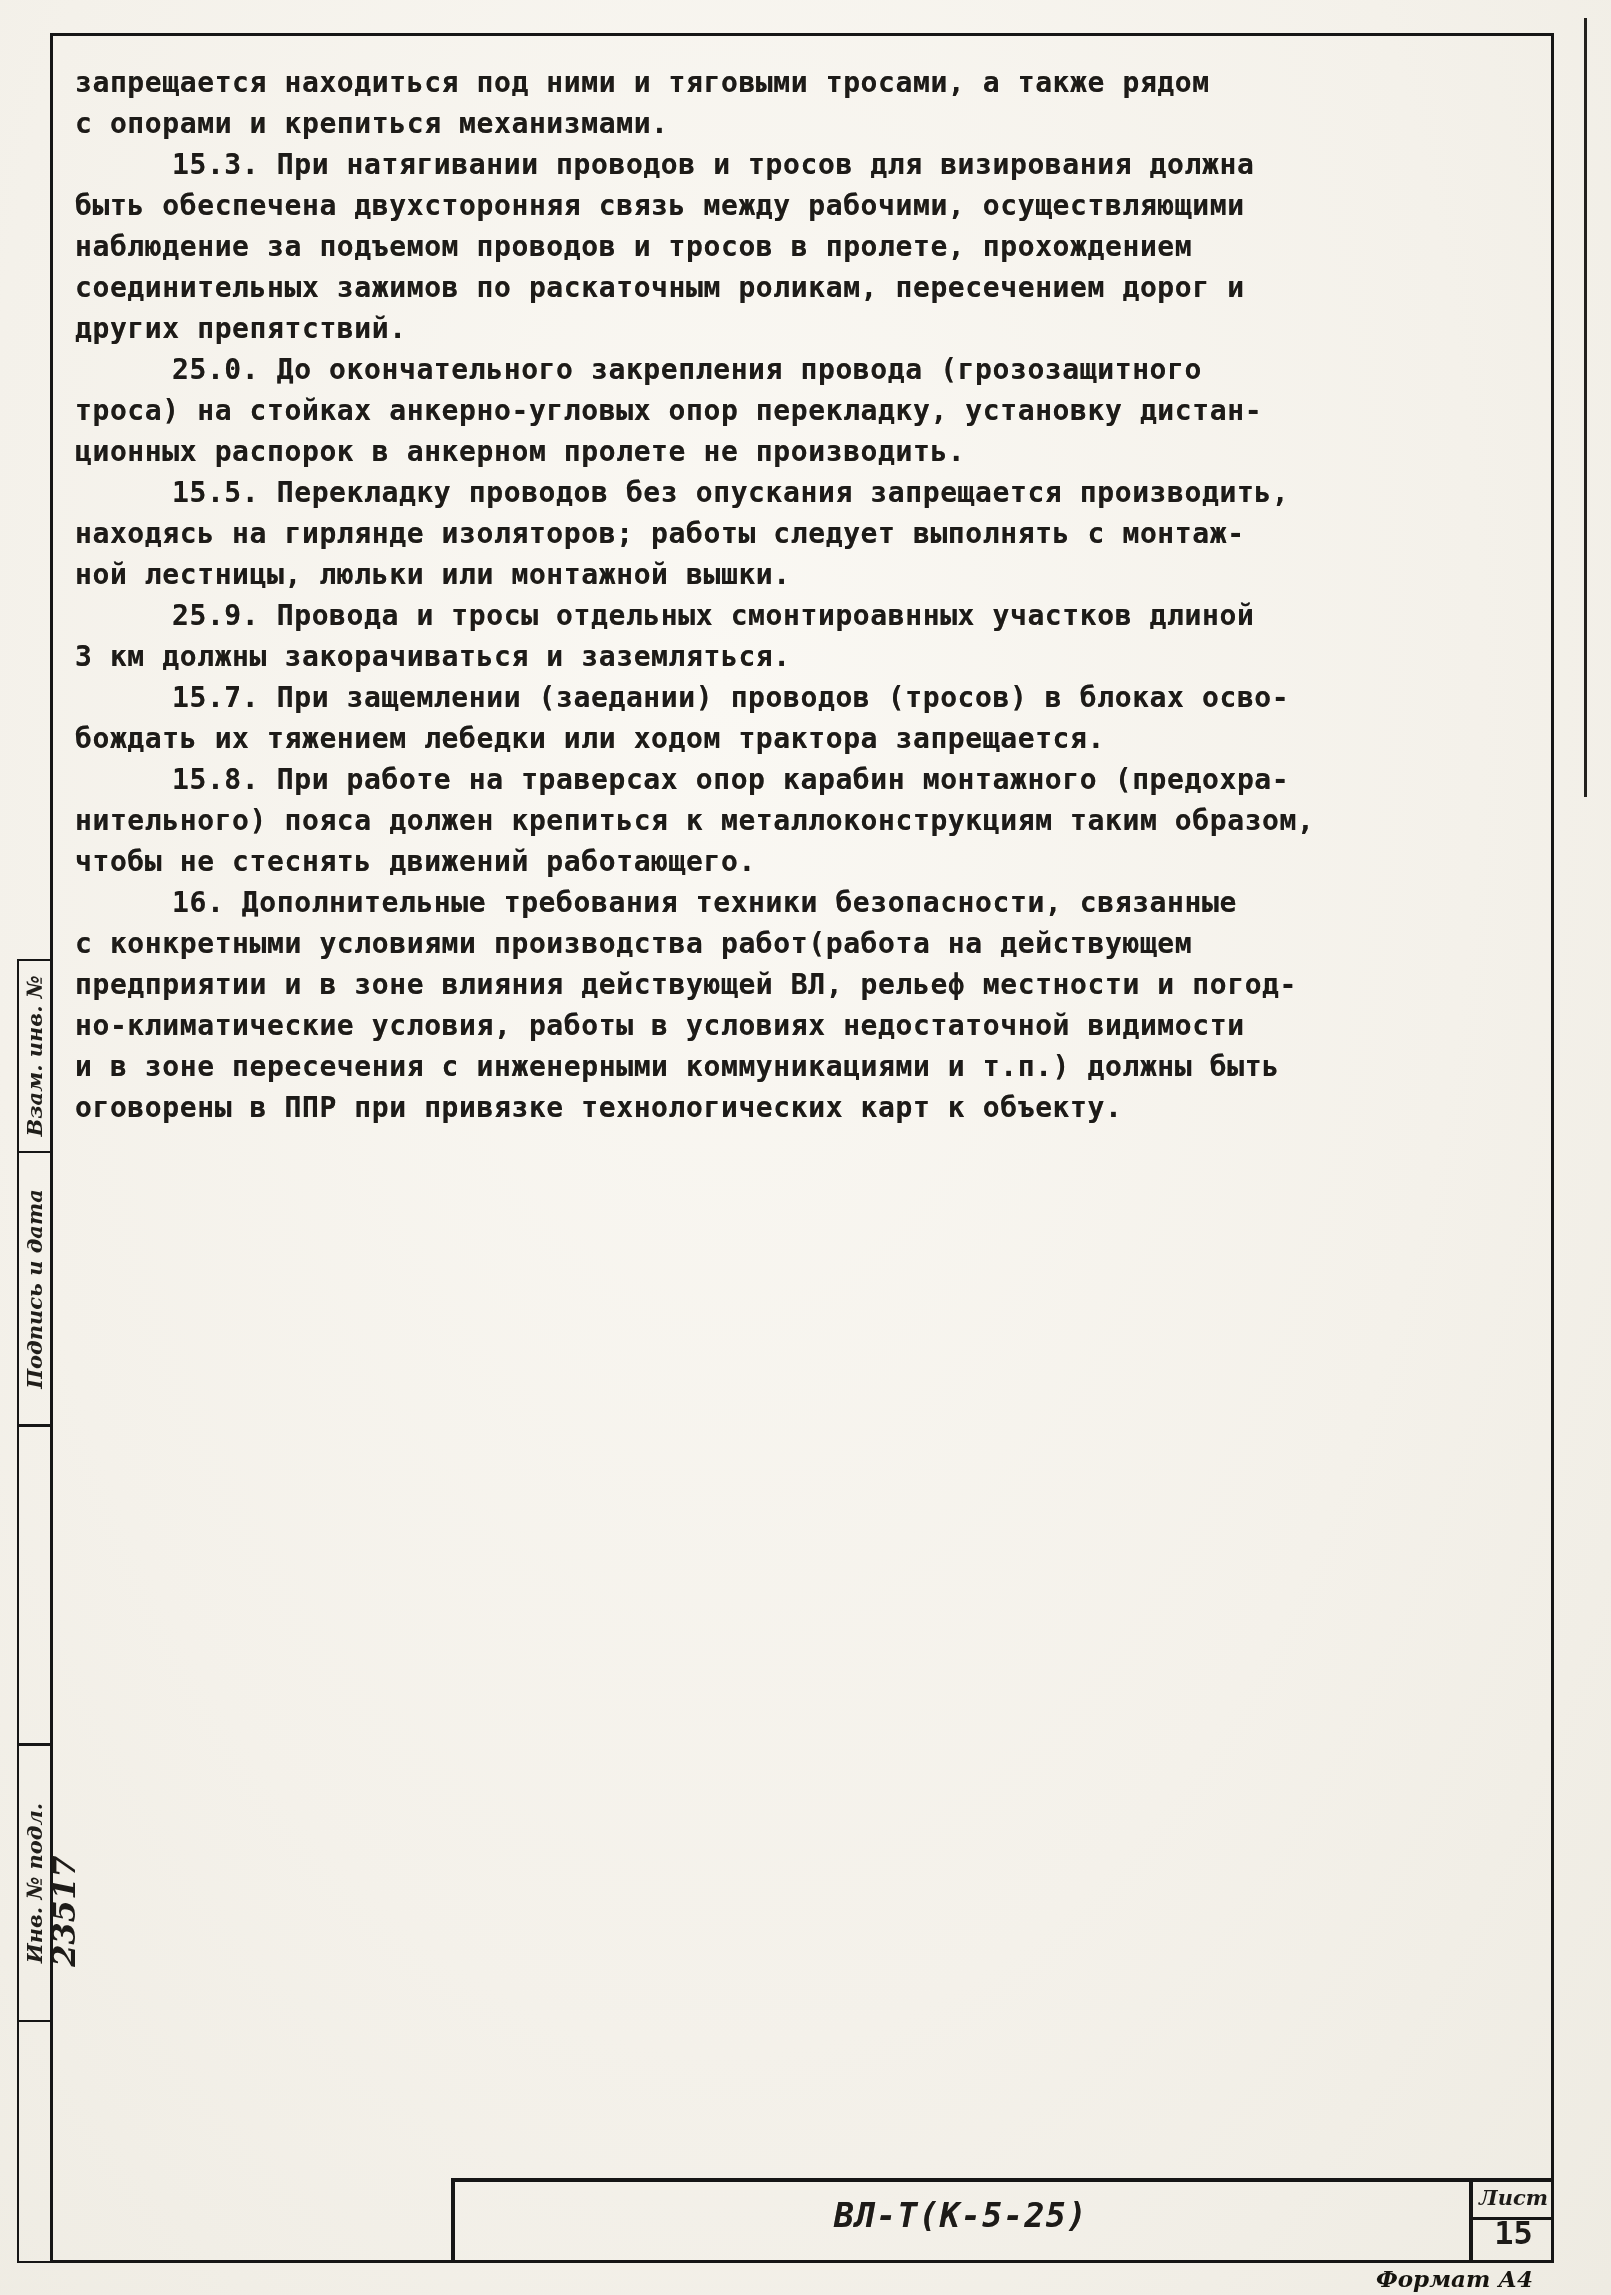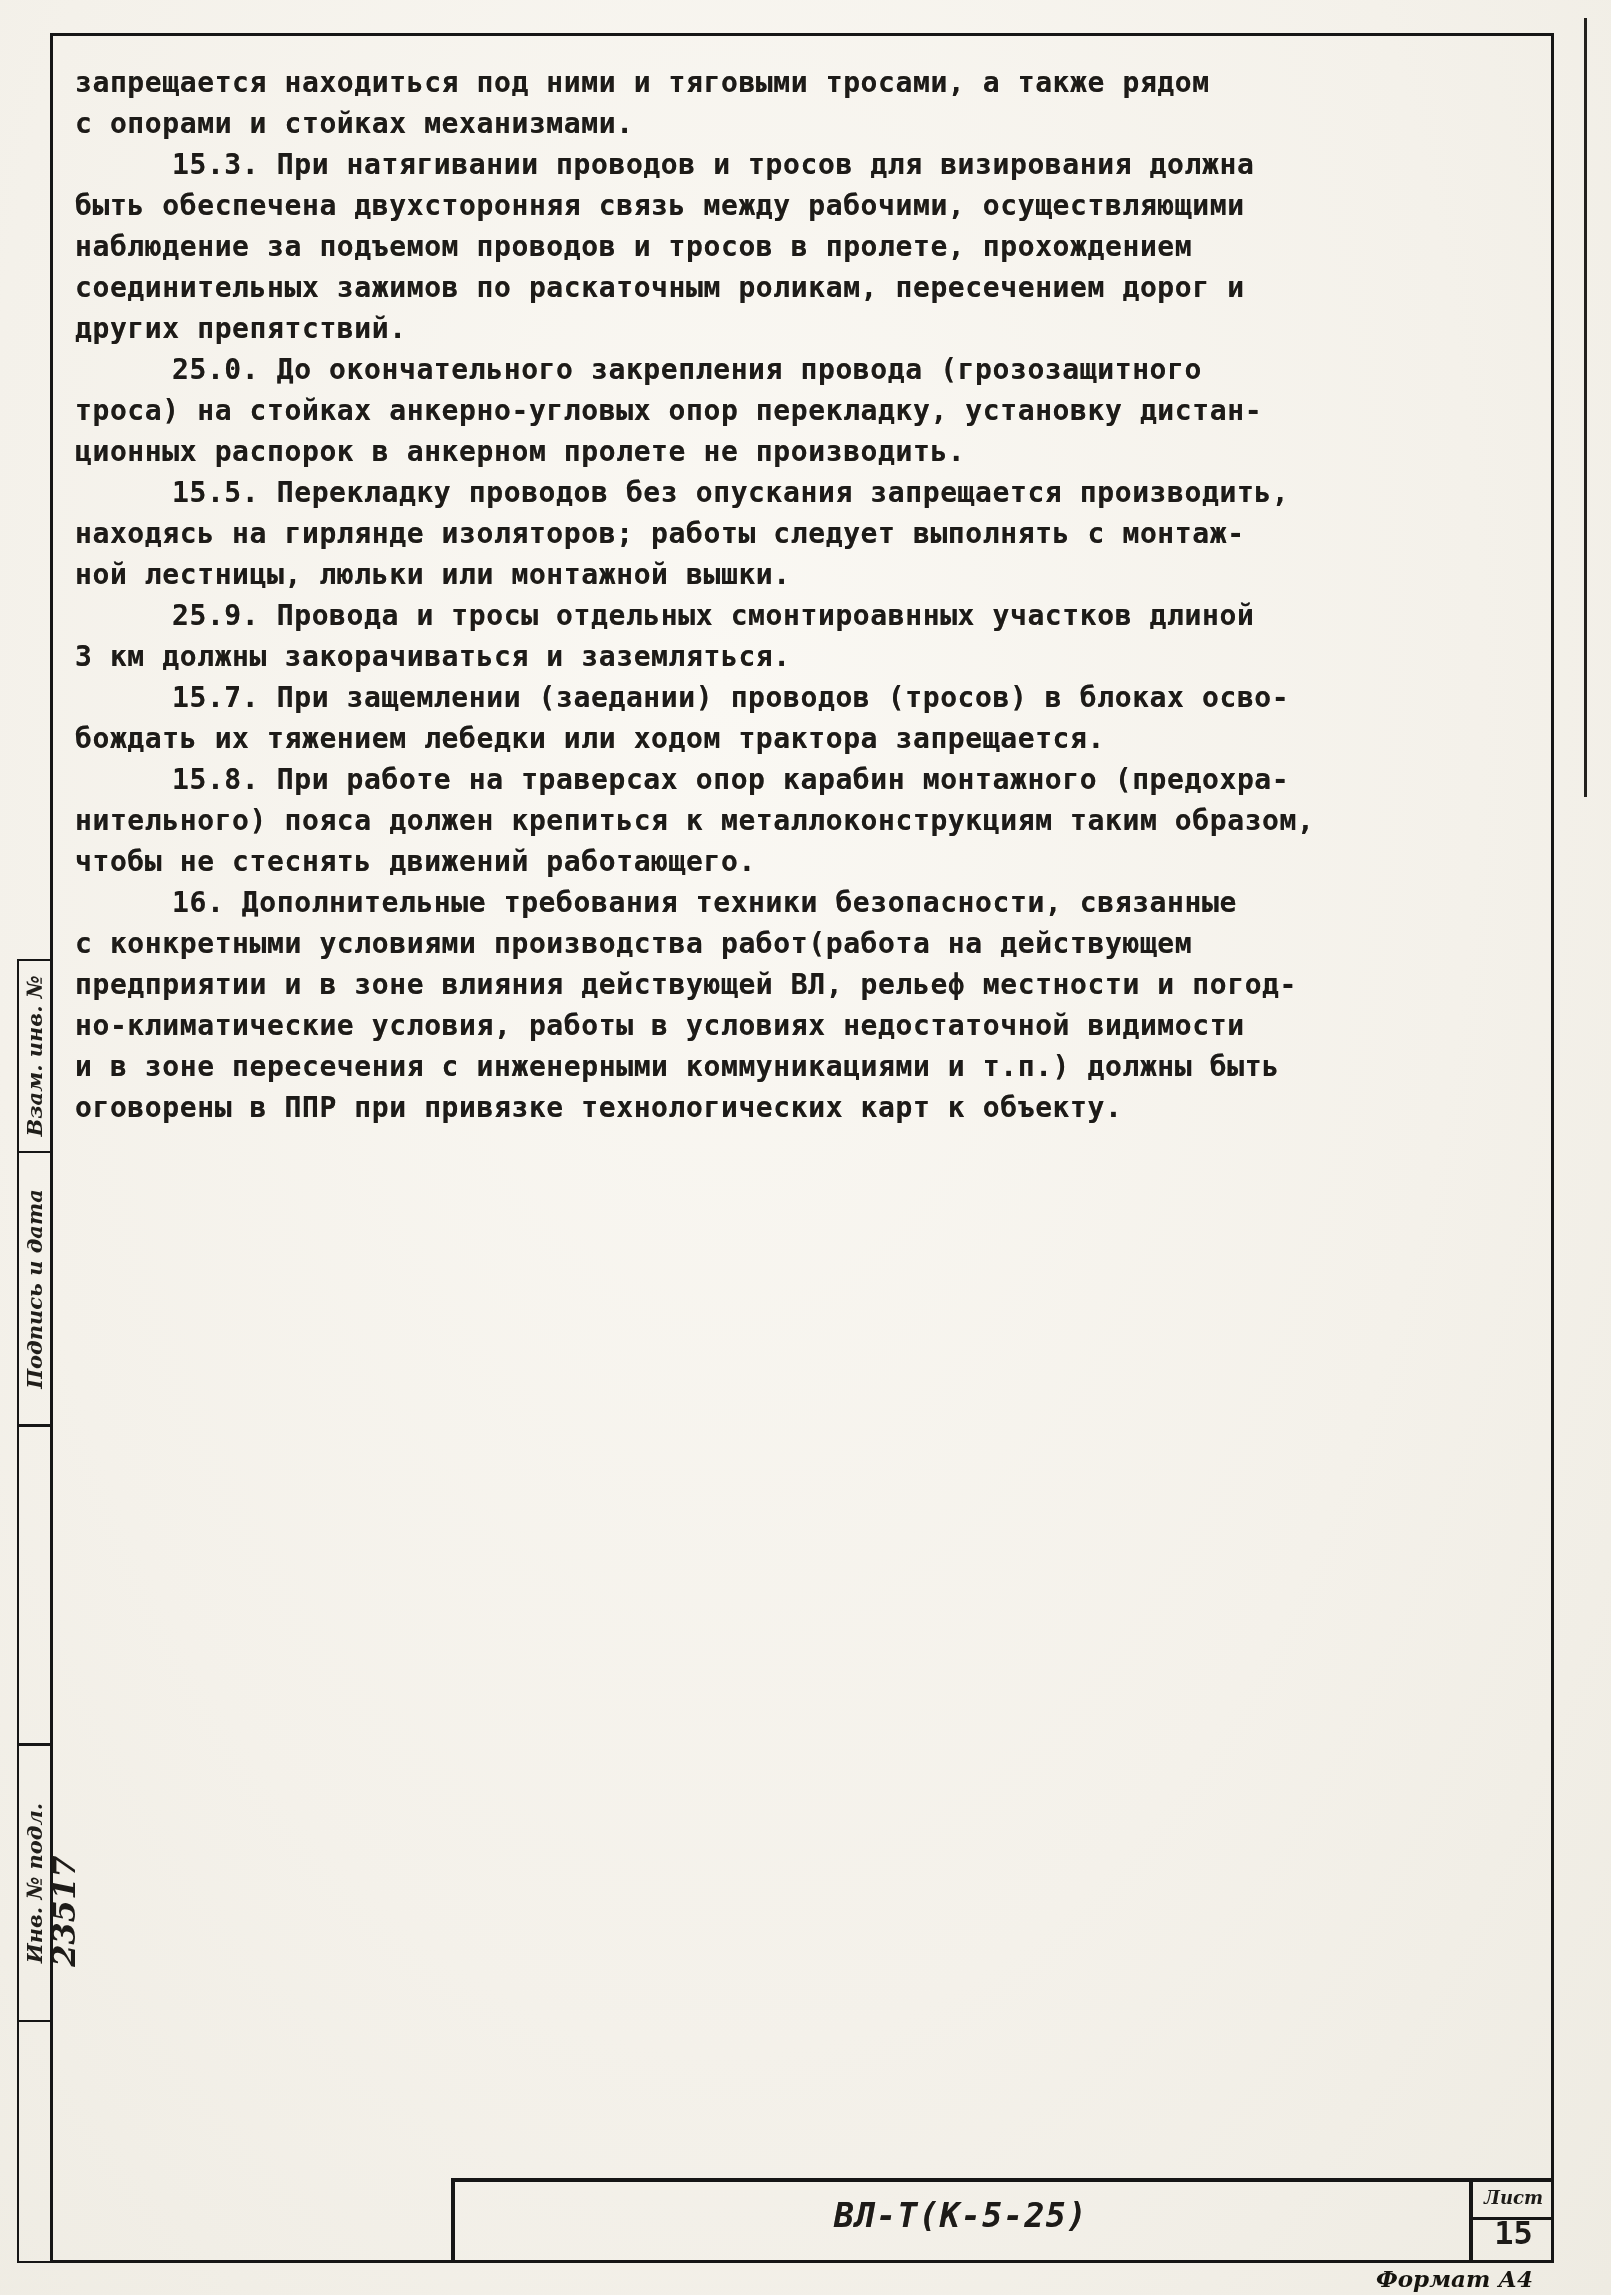--- a/index.html
+++ b/index.html
@@ -70,21 +70,21 @@
     position: absolute; left: 454px; top: 2182px; width: 1014px; height: 66px;
     display: flex; align-items: center; justify-content: center;
     font-size: 33px; font-weight: bold; letter-spacing: 1.3px; color: #1d1b18;
     text-shadow: 0 0 0.6px rgba(20,18,15,0.55);
     font-style: italic;
   }
   .sheet-label {
     position: absolute; left: 1473px; top: 2178px; width: 81px; height: 39px;
     display: flex; align-items: center; justify-content: center;
     font-family: "DejaVu Serif", serif; font-style: italic; font-weight: bold;
-    font-size: 18px; color: #1d1b18;
+    font-size: 21px; color: #1d1b18;
   }
   .sheet-number {
     position: absolute; left: 1473px; top: 2220px; width: 81px; height: 25px;
     display: flex; align-items: center; justify-content: center;
     font-size: 32px; font-weight: bold; color: #1d1b18;
   }
   .format-note {
     position: absolute; left: 1345px; top: 2262px; width: 219px; height: 32px;
     display: flex; align-items: center; justify-content: center;
     font-family: "DejaVu Serif", serif; font-style: italic; font-weight: bold;
@@ -96,21 +96,21 @@
 
 <div class="page">
 
   <div class="edge-artifact"></div>
 
   <div class="frame"></div>
 
   <div class="content" id="paragraphs">
       <div class="para">
         <div class="line">запрещается находиться под ними и тяговыми тросами, а также рядом</div>
-        <div class="line">с опорами и стойках механизмами.</div>
+        <div class="line">с опорами и крепиться механизмами.</div>
       </div>
       <div class="para indent">
         <div class="line">15.3. При натягивании проводов и тросов для визирования должна</div>
         <div class="line">быть обеспечена двухсторонняя связь между рабочими, осуществляющими</div>
         <div class="line">наблюдение за подъемом проводов и тросов в пролете, прохождением</div>
         <div class="line">соединительных зажимов по раскаточным роликам, пересечением дорог и</div>
         <div class="line">других препятствий.</div>
       </div>
       <div class="para indent">
         <div class="line">25.0. До окончательного закрепления провода (грозозащитного</div>

